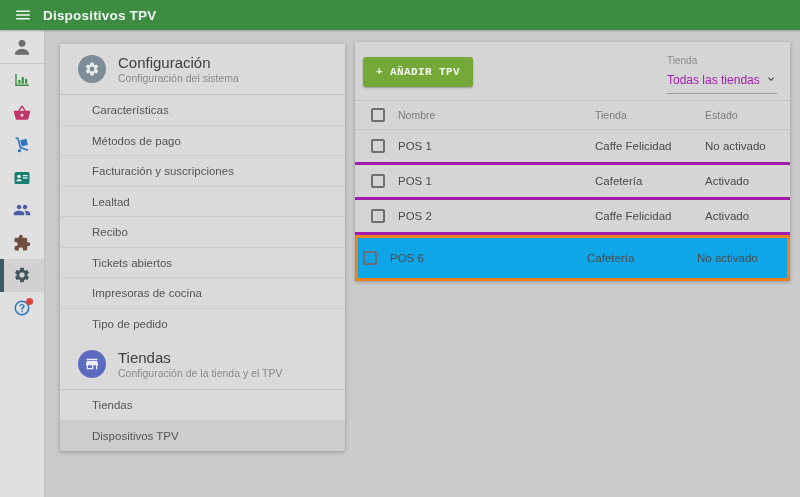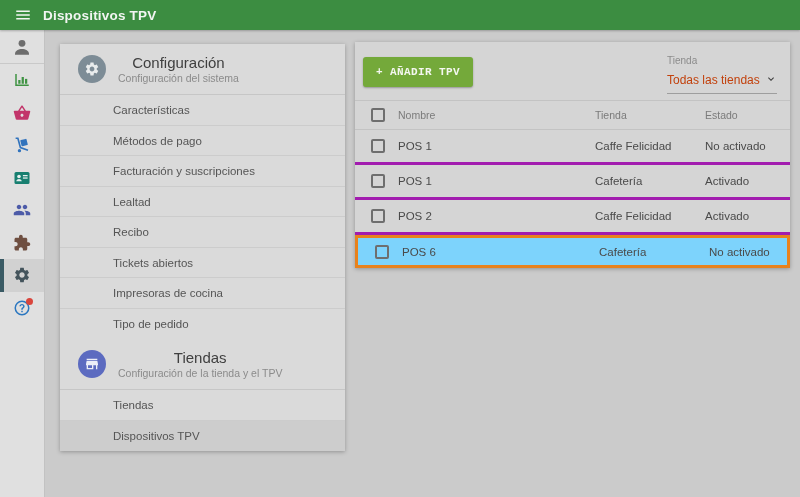--- a/index.html
+++ b/index.html
@@ -27,49 +27,49 @@
 
   
   .menu-card { position:absolute; left:60px; top:44px; width:285px; background:#dadada;
                box-shadow:0 1px 4px rgba(0,0,0,.28); }
   .menu-header { display:flex; align-items:center; padding:10px 14px 10px 18px; gap:12px;
                  border-bottom:1px solid #c6c6c6; min-height:50px; }
   .menu-header-icon { width:28px; height:28px; border-radius:50%; flex:0 0 28px;
                       display:flex; align-items:center; justify-content:center; }
   .menu-header-icon.cfg { background:#7d8c96; }
   .menu-header-icon.store { background:#5c6bc0; }
-  .menu-header-title { font-size:15px; color:#3f3f3f; line-height:17px;text-align:center; }
+  .menu-header-title { font-size:15px; color:#3f3f3f; line-height:17px; }
   .menu-header-sub { font-size:10.5px; color:#8b8b8b; margin-top:1px; }
-  .menu-item { height:30.5px; line-height:30.5px; padding-left:53px; font-size:11.5px; color:#555;
+  .menu-item { height:30.5px; line-height:30.5px; padding-left:32px; font-size:11.5px; color:#555;
                border-bottom:1px solid #cccccc; cursor:pointer; white-space:nowrap; }
   .menu-item:last-child { border-bottom:none; }
   .menu-item.selected { background:#cdcdcd; }
 
   
   .main-card { position:absolute; left:355px; top:42px; width:435px; background:#d5d5d5;
                box-shadow:0 1px 4px rgba(0,0,0,.28); }
   .toolbar { position:relative; height:58px; }
   .add-btn { position:absolute; left:8px; top:15px; height:30px; padding:8px 13px;
              background:var(--button-green,#74a93a); color:#f4f7f0; border:none; border-radius:3px;
              font-family:Liberation Mono, monospace; font-size:11px; font-weight:bold; letter-spacing:.4px;
              box-shadow:0 1px 2px rgba(0,0,0,.3); cursor:pointer; }
   .store-filter { position:absolute; right:13px; top:13px; width:110px; cursor:pointer; }
   .store-filter .flabel { font-size:10px; color:#8b8b8b; }
   .store-filter .fvalue-row { display:flex; align-items:center; justify-content:space-between;
                               border-bottom:1px solid #9e9e9e; padding:3px 0 4px 0; margin-top:2px; }
-  .store-filter .fvalue { font-size:12px; color:#c2410c; }
+  .store-filter .fvalue { font-size:12px; color:#a21caf; }
 
   .thead, .trow { display:grid; grid-template-columns:27px 197px 110px 1fr;
                   align-items:center; padding-left:16px; }
   .thead { height:30px; border-top:1px solid #c3c3c3; border-bottom:1px solid #c3c3c3;
            font-size:10.5px; color:#7b7b7b; }
   .trow { height:35px; font-size:11.5px; color:#4a4a4a; border-bottom:3px solid #a21caf; cursor:pointer; }
   .trow:last-child { border-bottom:none; }
-  .trow.highlighted { background:#7dd3fc; border:3px solid var(--highlight-orange,#e8821d);
-                      height:33px; padding-left:17px; }
+  .trow.highlighted { background:#0ea5e9; border:3px solid var(--highlight-orange,#e8821d);
+                      height:46px; padding-left:5px; }
   .cb { width:14px; height:14px; border:2px solid #6e6e6e; border-radius:2px; background:transparent;
         display:inline-block; cursor:pointer; }
   .cell { white-space:nowrap; overflow:hidden; }
 </style>
 </head>
 <body>
 
 <div class="app">
 
   <div class="topbar">

